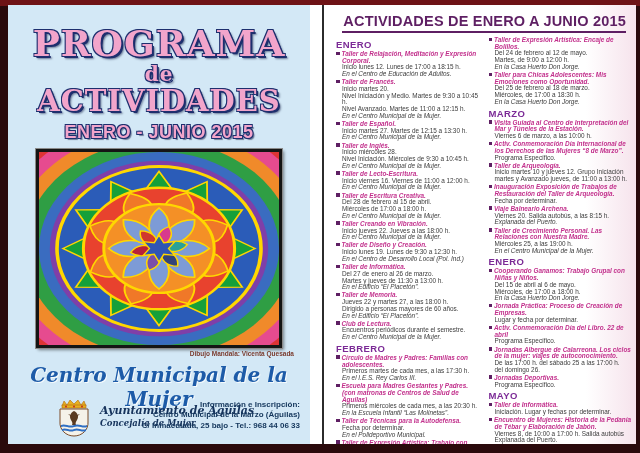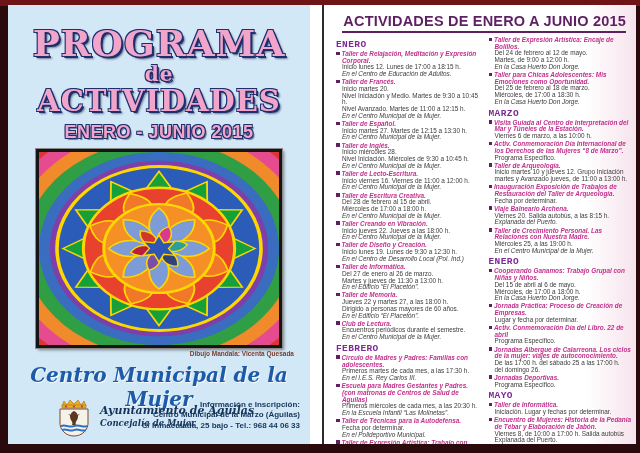--- a/index.html
+++ b/index.html
@@ -73,21 +73,21 @@
     text-align:right;
     color:var(--header-purple,#5e1f63);
     font-size:14.5px;font-weight:bold;letter-spacing:.2px;
     border-bottom:2px solid var(--header-purple,#5e1f63);
     margin:0 6px;padding-bottom:2px;
   }
   .cols{display:flex;gap:9px;margin-top:4px;}
   .col{width:148px;overflow:hidden;}
   .month{
     color:var(--month-purple,#7b2a96);font-size:9.5px;font-weight:bold;
-    letter-spacing:.4px;margin:2px 0 1px 0;font-family:Liberation Mono, monospace;
+    letter-spacing:.4px;margin:2px 0 1px 0;
   }
   .item{margin-bottom:1.5px;}
   .ititle{
     color:var(--item-magenta,#c2308c);font-weight:bold;font-style:italic;
     font-size:6.4px;line-height:6.7px;
     padding-left:6px;text-indent:-6px;
   }
   .bullet{
     display:inline-block;width:3.5px;height:3.5px;margin-right:2px;
     background:var(--header-purple,#5e1f63);vertical-align:1px;text-indent:0;

